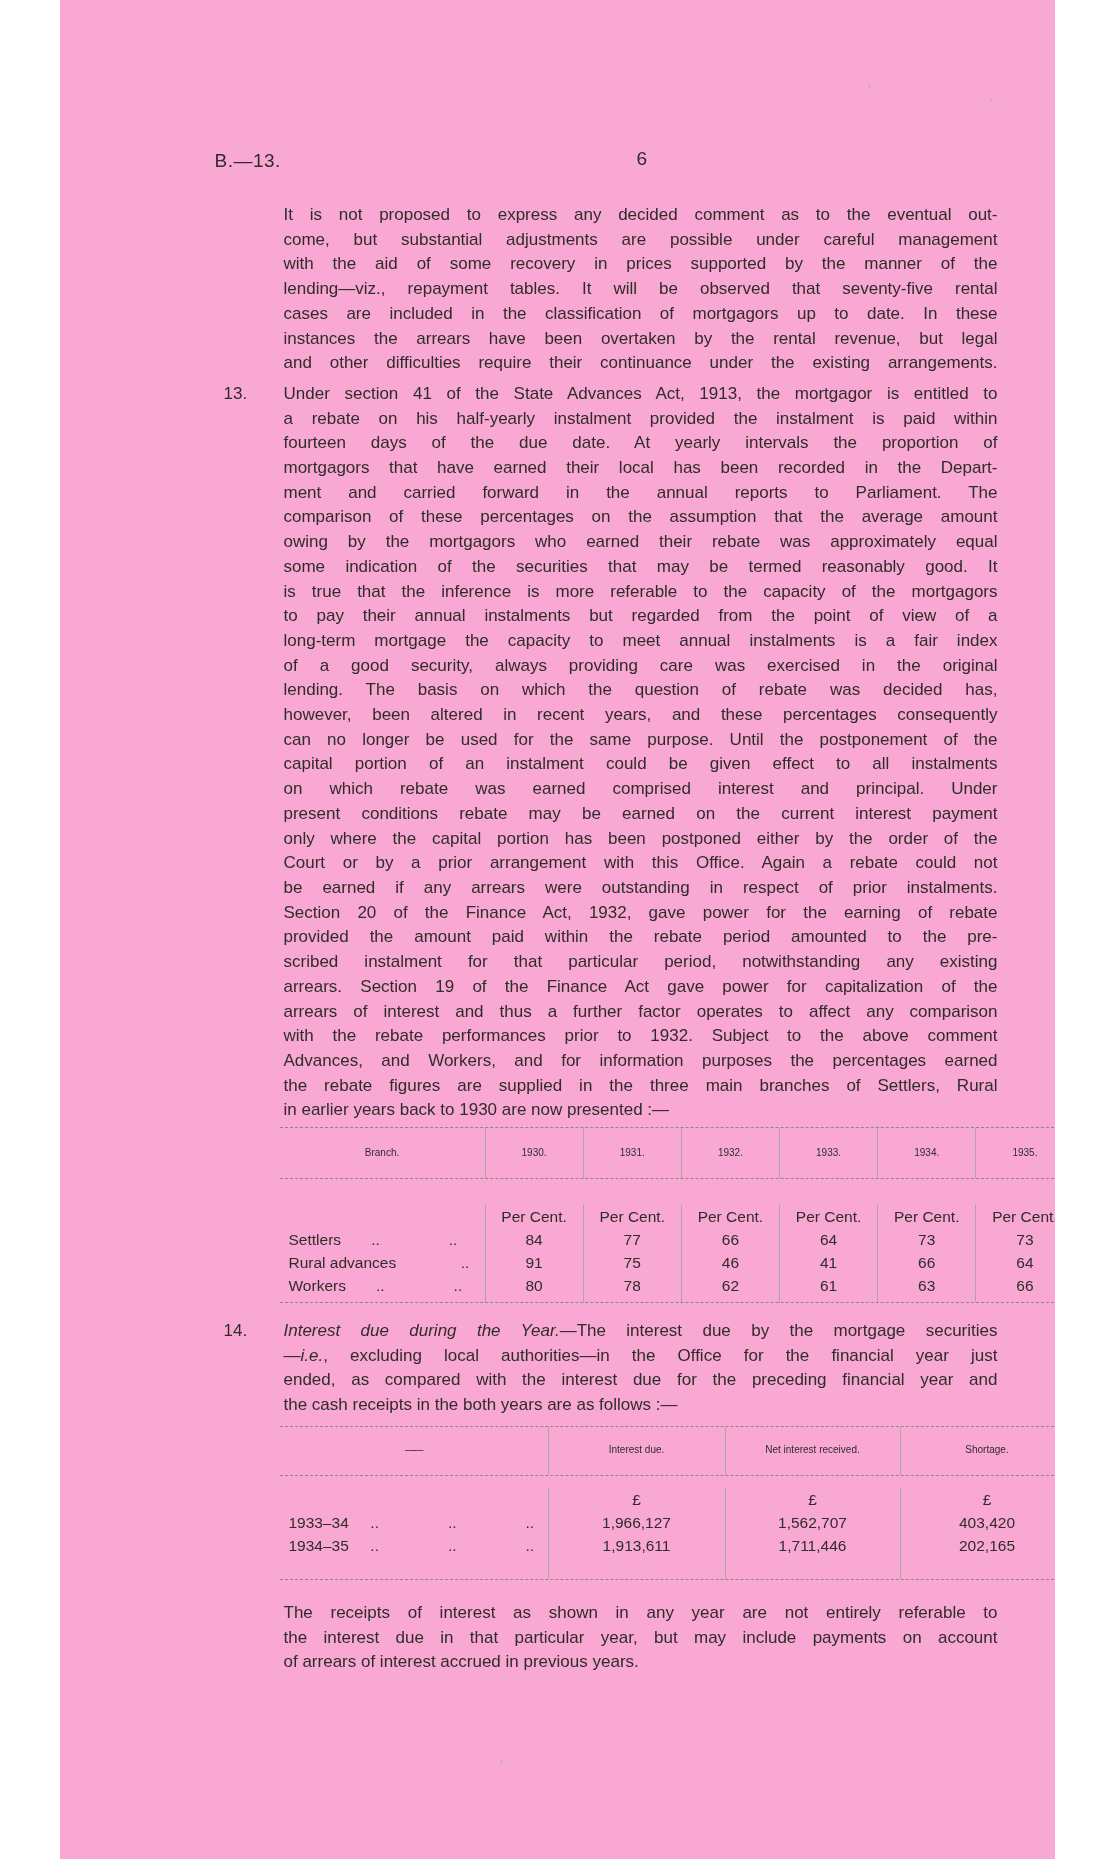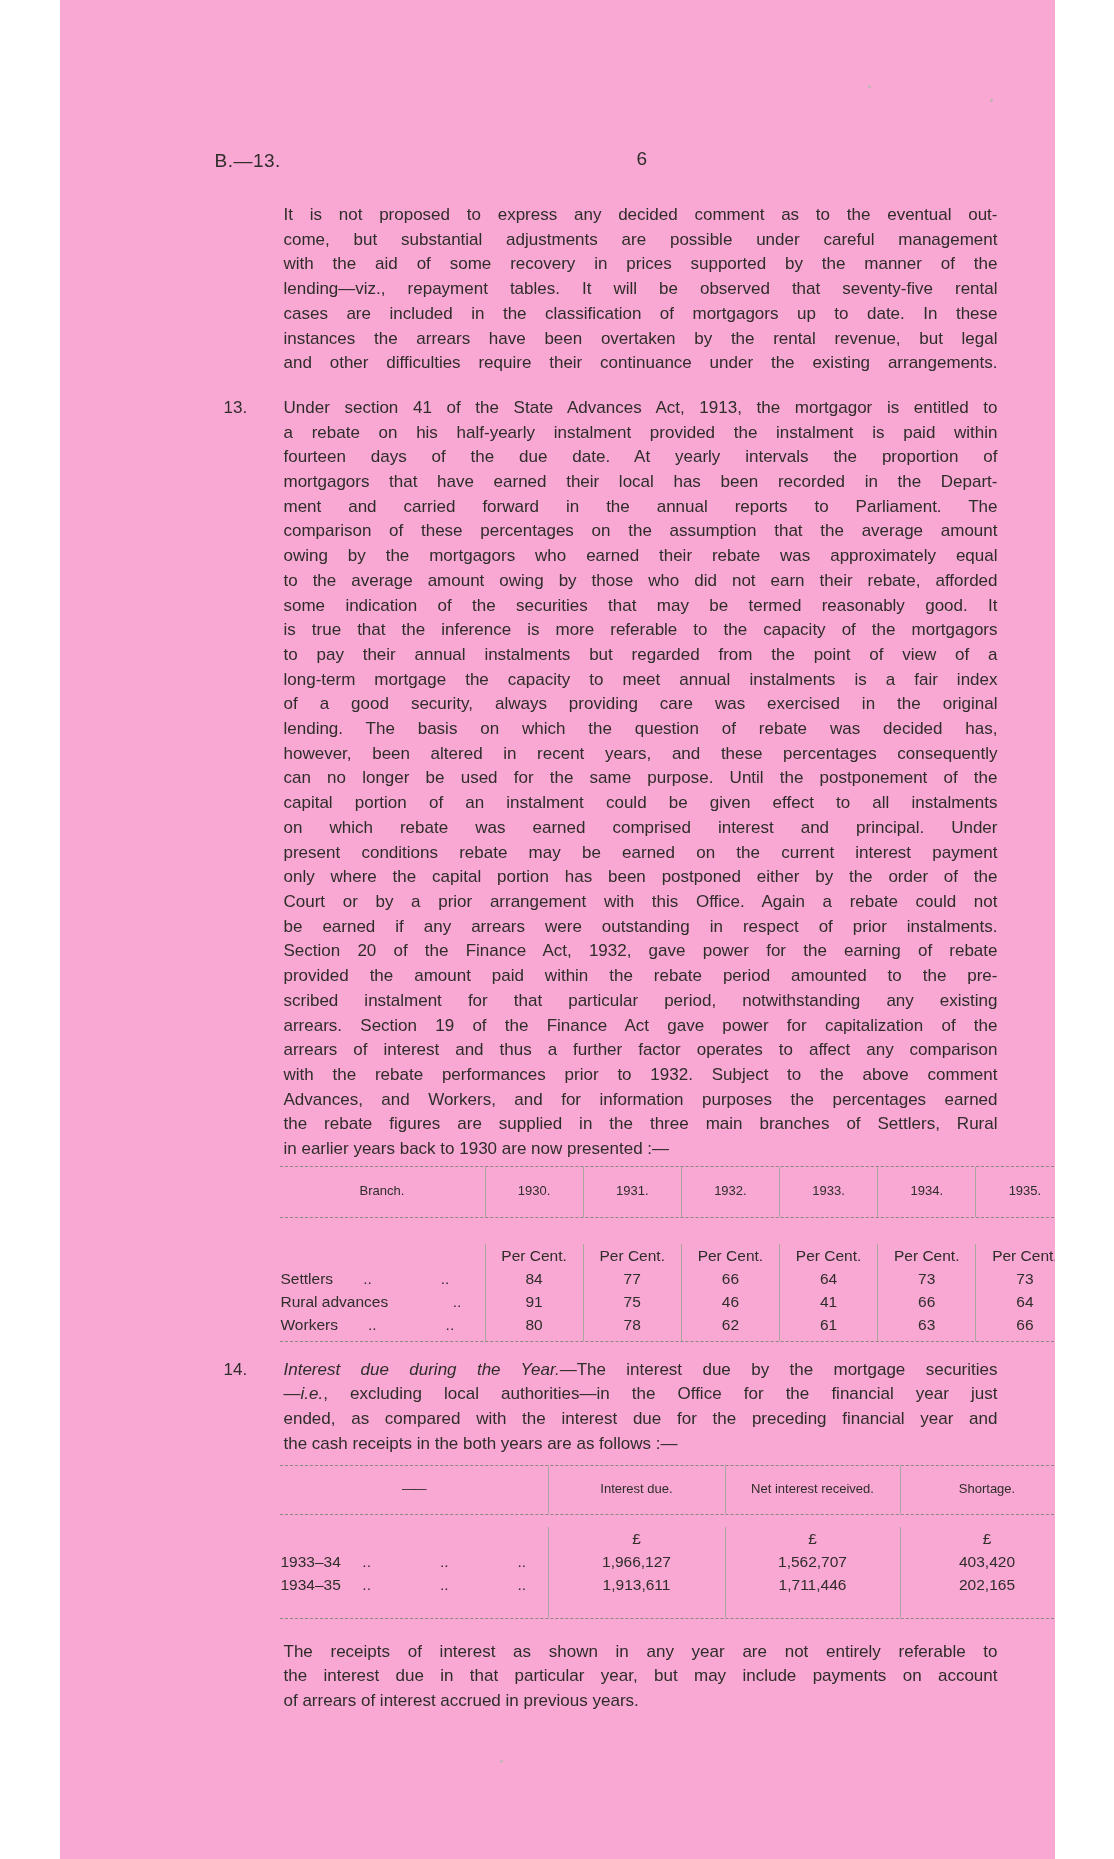--- a/index.html
+++ b/index.html
@@ -10,43 +10,43 @@
     color:#2f2d2a;
   }
   .docref{position:absolute;left:155px;top:150px;font-size:19px;letter-spacing:.5px;}
   .pageno{position:absolute;left:577px;top:148px;font-size:19px;}
   .content{position:absolute;left:224px;top:203px;width:714px;font-size:17px;line-height:24.7px;}
   .para{position:relative;}
   .ln{text-align:justify;text-align-last:justify;-moz-text-align-last:justify;}
   .ln.last{text-align-last:left;-moz-text-align-last:left;}
   .pnum{position:absolute;left:-60px;}
   .ital{font-style:italic;}
-  #para13{margin-top:20px;}
+  #para13{margin-top:6px;}
   #para14{margin-top:16px;}
   #note{margin-top:21px;}
   
   .tbl{width:794px;margin-left:-4px;font-size:15.5px;}
   #tbl1{margin-top:4px;}
   #tbl2{margin-top:8px;}
   .thead,.tbody{display:grid;box-sizing:border-box;}
   .t1{grid-template-columns:205px repeat(6,1fr);}
   .t2{grid-template-columns:268px 177px 175px 174px;}
   .thead{border-top:1.5px dashed #8a887f;border-bottom:1.5px dashed #8a887f;}
   .tbody{border-bottom:1.5px dashed #8a887f;}
   #tbl1 .thead{height:52px;}
   #tbl1 .tbody{height:124px;padding-top:26px;}
   #tbl2 .thead{height:50px;}
   #tbl2 .tbody{height:104px;padding-top:12px;}
   .hcell{display:flex;align-items:center;justify-content:center;text-align:center;
-         border-left:1px solid #aba79e;height:100%;box-sizing:border-box;font-size:13px;}
+         border-left:1px solid #aba79e;height:100%;box-sizing:border-box;font-size:10px;}
   .hcell:first-child{border-left:none;}
   .tcol{border-left:1px solid #aba79e;box-sizing:border-box;}
   .tcol:first-child{border-left:none;}
   .tv{height:23px;line-height:23px;text-align:center;}
-  .stubv{text-align:left;white-space:pre;padding-left:1px;}
+  .stubv{text-align:left;white-space:pre;padding-left:1px;margin-left:8px;}
   .dash2{letter-spacing:-1.5px;}
   .speck{position:absolute;width:3px;height:3px;border-radius:50%;background:#b9b7b2;}
 </style>
 </head>
 <body>
 
 <div class="page">
 
   <span class="docref">B.—13.</span>
   <span class="pageno">6</span>
@@ -71,21 +71,20 @@
       <div class="ln">
         <span class="pnum">13.</span><span>Under section 41 of the State Advances Act, 1913, the mortgagor is entitled to</span>
       </div>
       <div>
           <div class="ln">a rebate on his half-yearly instalment provided the instalment is paid within</div>
           <div class="ln">fourteen days of the due date.  At yearly intervals the proportion of</div>
           <div class="ln">mortgagors that have earned their local has been recorded in the Depart-</div>
           <div class="ln">ment and carried forward in the annual reports to Parliament.  The</div>
           <div class="ln">comparison of these percentages on the assumption that the average amount</div>
           <div class="ln">owing by the mortgagors who earned their rebate was approximately equal</div>
-          <div class="ln">to the average amount owing by those who did not earn their rebate, afforded</div>
           <div class="ln">some indication of the securities that may be termed reasonably good.  It</div>
           <div class="ln">is true that the inference is more referable to the capacity of the mortgagors</div>
           <div class="ln">to pay their annual instalments but regarded from the point of view of a</div>
           <div class="ln">long-term mortgage the capacity to meet annual instalments is a fair index</div>
           <div class="ln">of a good security, always providing care was exercised in the original</div>
           <div class="ln">lending.  The basis on which the question of rebate was decided has,</div>
           <div class="ln">however, been altered in recent years, and these percentages consequently</div>
           <div class="ln">can no longer be used for the same purpose.  Until the postponement of the</div>
           <div class="ln">capital portion of an instalment could be given effect to all instalments</div>
           <div class="ln">on which rebate was earned comprised interest and principal.  Under</div>

